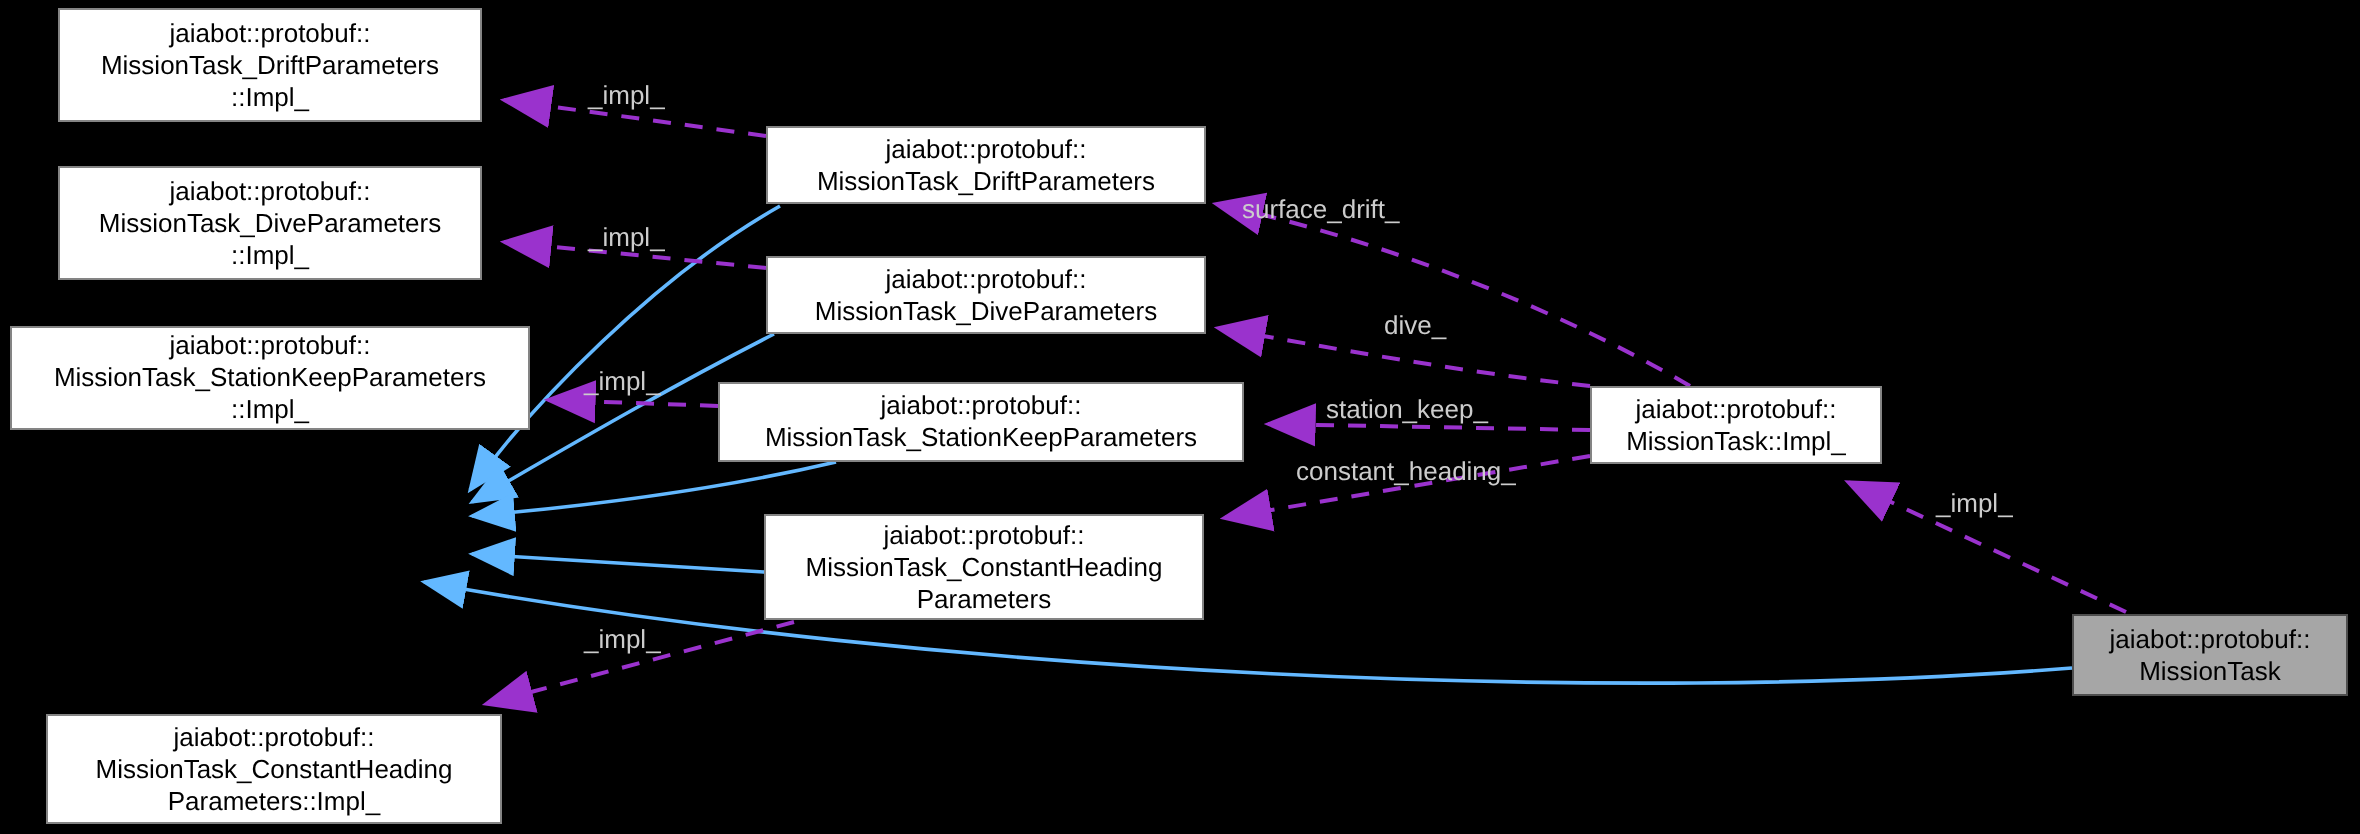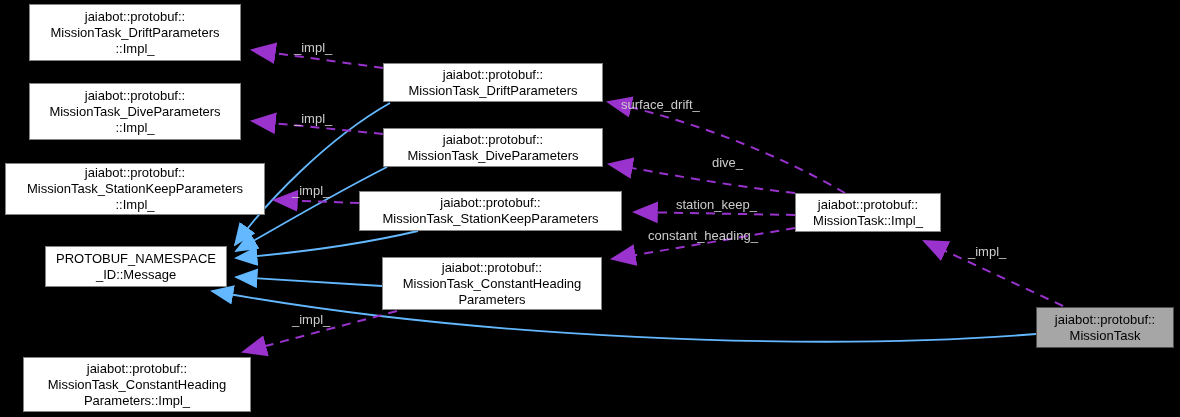--- a/index.html
+++ b/index.html
@@ -76,22 +76,20 @@
 ::Impl_</div>
 
   <div class="node" style="left:29px;top:83px;width:212px;height:57px;">jaiabot::protobuf::
 MissionTask_DiveParameters
 ::Impl_</div>
 
   <div class="node" style="left:5px;top:163px;width:260px;height:52px;">jaiabot::protobuf::
 MissionTask_StationKeepParameters
 ::Impl_</div>
 
-  <div class="node" style="left:45px;top:246px;width:182px;height:41px;">PROTOBUF_NAMESPACE
-_ID::Message</div>
 
   <div class="node" style="left:23px;top:357px;width:228px;height:55px;">jaiabot::protobuf::
 MissionTask_ConstantHeading
 Parameters::Impl_</div>
 
   <div class="node" style="left:383px;top:63px;width:220px;height:39px;">jaiabot::protobuf::
 MissionTask_DriftParameters</div>
 
   <div class="node" style="left:383px;top:128px;width:220px;height:39px;">jaiabot::protobuf::
 MissionTask_DiveParameters</div>
@@ -112,21 +110,21 @@
   <span class="edge-label" style="left:294px;top:40px;">_impl_</span>
 
   <span class="edge-label" style="left:294px;top:111px;">_impl_</span>
 
   <span class="edge-label" style="left:292px;top:183px;">_impl_</span>
 
   <span class="edge-label" style="left:292px;top:312px;">_impl_</span>
 
   <span class="edge-label" style="left:621px;top:97px;">surface_drift_</span>
 
-  <span class="edge-label" style="left:692px;top:155px;margin-left:20px;">dive_</span>
+  <span class="edge-label" style="left:692px;top:155px;">dive_</span>
 
-  <span class="edge-label" style="left:663px;top:197px;margin-left:13px;">station_keep_</span>
+  <span class="edge-label" style="left:663px;top:197px;">station_keep_</span>
 
   <span class="edge-label" style="left:648px;top:228px;">constant_heading_</span>
 
   <span class="edge-label" style="left:968px;top:244px;">_impl_</span>
 
 </div>
 
 </body></html>

